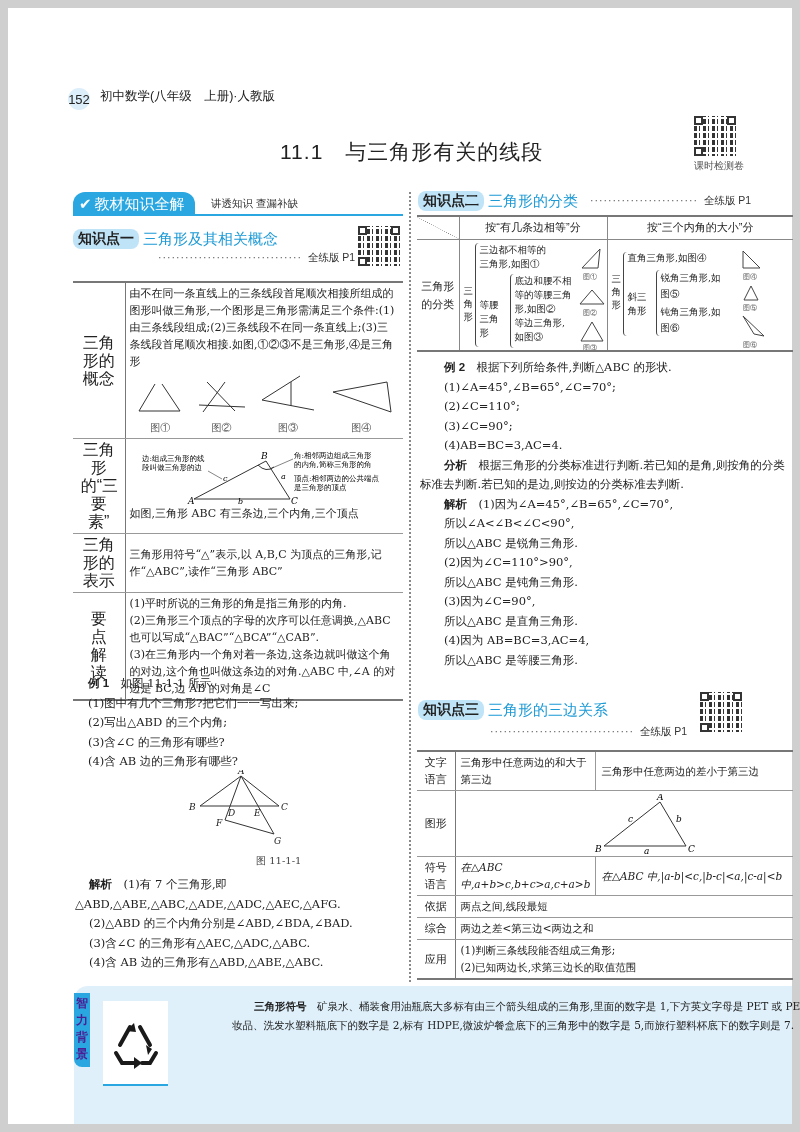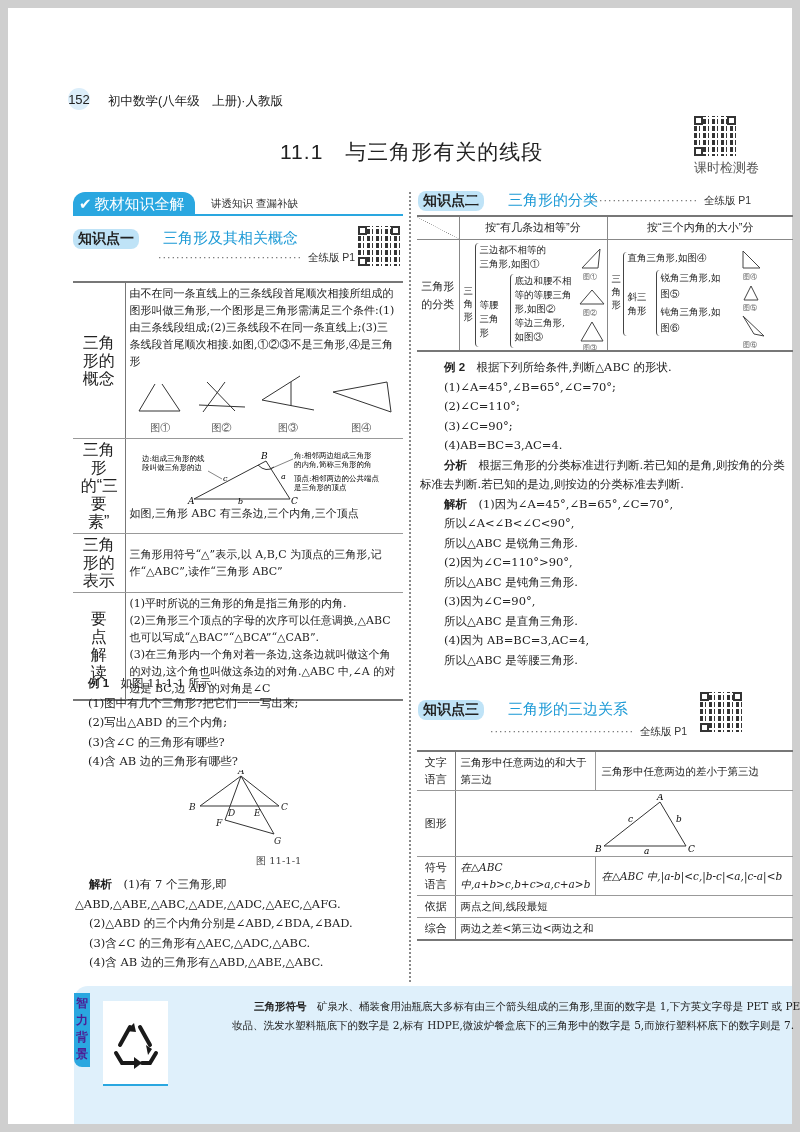--- a/index.html
+++ b/index.html
@@ -2,37 +2,37 @@
 <html><head>
 <meta charset="utf-8">
 <style>
   * { box-sizing: border-box; margin: 0; padding: 0; }
   html, body { width: 800px; height: 1132px; background: #cfcfcf; overflow: hidden; }
   body { font-family: "DejaVu Serif", "Liberation Serif", serif; color: #222; }
   .page { position: absolute; left: 8px; top: 8px; width: 784px; height: 1116px; background: #fff; }
   .sans { font-family: "Liberation Sans", "DejaVu Sans", sans-serif; }
 
   
-  .running-head { position: absolute; left: 60px; top: 80px; font-size: 12.5px; display: flex; align-items: flex-end; gap: 18px; }
+  .running-head { position: absolute; left: 60px; top: 80px; font-size: 12.5px; display: flex; align-items: flex-start; gap: 10px; }
   .page-num { display: inline-flex; align-items: center; justify-content: center; width: 22px; height: 22px; border-radius: 50%; background: #dceefa; font-size: 13px; }
   .chapter-title { position: absolute; left: 272px; top: 130px; font-size: 21px; letter-spacing: 1px; }
   .qr { position: absolute; background:
       repeating-linear-gradient(90deg, #111 0 3px, #fff 3px 5px, #111 5px 6px, #fff 6px 9px),
       #fff; opacity: .85; }
   .qr::before { content: ""; position: absolute; inset: 0;
       background: repeating-linear-gradient(0deg, transparent 0 2px, #fff 2px 4px, transparent 4px 7px); }
   .qr-corner { position: absolute; width: 9px; height: 9px; border: 2px solid #111; background: #fff; z-index: 2; }
-  .qr-caption { position: absolute; font-size: 13px; color: #555; }
+  .qr-caption { position: absolute; font-size: 10px; color: #555; }
 
   
   .banner { position: absolute; left: 65px; top: 184px; width: 330px; height: 24px; border-bottom: 2px solid #2aa7e0; }
   .banner-tab { position: absolute; left: 0; top: 0; height: 24px; background: #2aa7e0; color: #fff; border-radius: 12px 12px 0 0; padding: 0 10px 0 6px; font-size: 15px; display: flex; align-items: center; gap: 3px; }
   .banner-sub { position: absolute; left: 138px; top: 5px; font-size: 10.5px; color: #333; }
 
-  .kp-head { position: absolute; display: flex; align-items: flex-start; gap: 24px; }
+  .kp-head { position: absolute; display: flex; align-items: flex-end; gap: 4px; }
   .kp-tag { background: #bfe3f7; border-radius: 8px; padding: 1px 5px; font-size: 14px; color: #222; font-weight: bold; }
   .kp-title { font-size: 15px; color: #1d9ad6; }
   .kp-ref { position: absolute; font-size: 10.5px; color: #333; }
   .dots { color: #555; letter-spacing: 1px; margin-right: 6px; }
 
   
   table { border-collapse: collapse; position: absolute; }
   td, th { font-weight: normal; vertical-align: middle; }
   .t1 { left: 65px; top: 273px; width: 330px; border-top: 2px solid #777; border-bottom: 2px solid #777; font-size: 11px; line-height: 17px; }
   .t1 td { border-bottom: 1px solid #999; padding: 2px 4px; }
@@ -332,20 +332,27 @@
       <td class="ital">在△ABC 中,|a-b|&lt;c,|b-c|&lt;a,|c-a|&lt;b</td>
     </tr>
     <tr>
       <td class="lab">依据</td>
       <td colspan="2">两点之间,线段最短</td>
     </tr>
     <tr>
       <td class="lab">综合</td>
       <td colspan="2">两边之差&lt;第三边&lt;两边之和</td>
     </tr>
+    <tr>
+      <td class="lab" style="border-bottom:none">应用</td>
+      <td colspan="2" style="border-bottom:none">
+        <div>(1)判断三条线段能否组成三角形;</div>
+        <div>(2)已知两边长,求第三边长的取值范围</div>
+      </td>
+    </tr>
   </tbody>
     </table>
 
   <div class="bg-box"></div>
   <div class="bg-tag">智力背景</div>
   <div class="recycle-box">
     <svg width="52" height="52" viewBox="0 0 52 52">
       <g stroke="#1a1a1a" stroke-width="4" fill="none" stroke-linecap="round">
         <path d="M20,10 L10,28"></path>
           <path d="M30,10 L40,28"></path>

